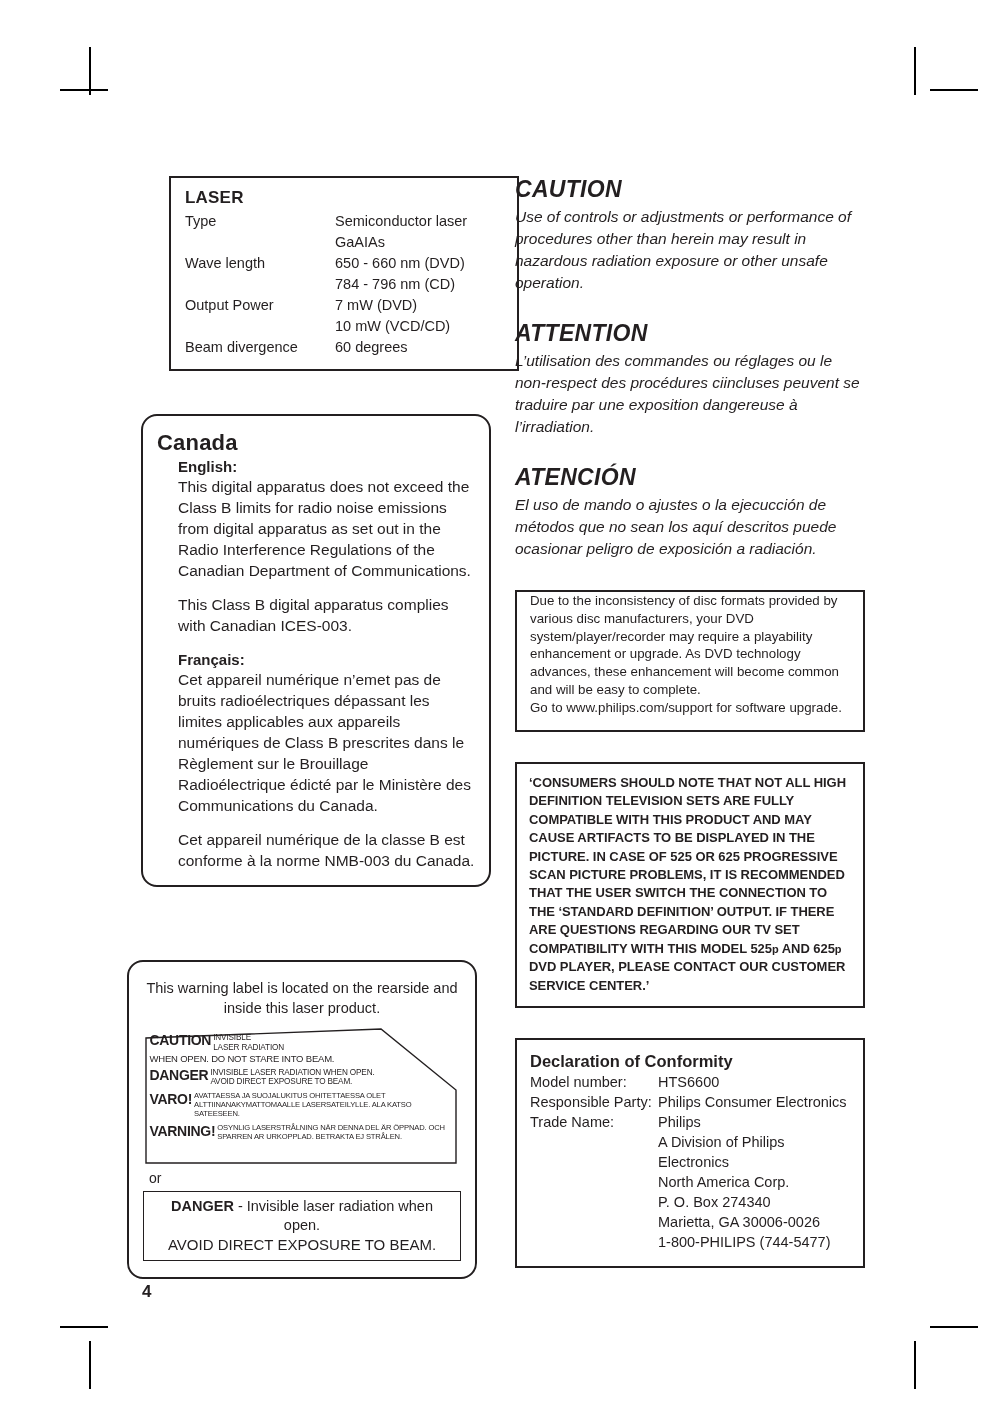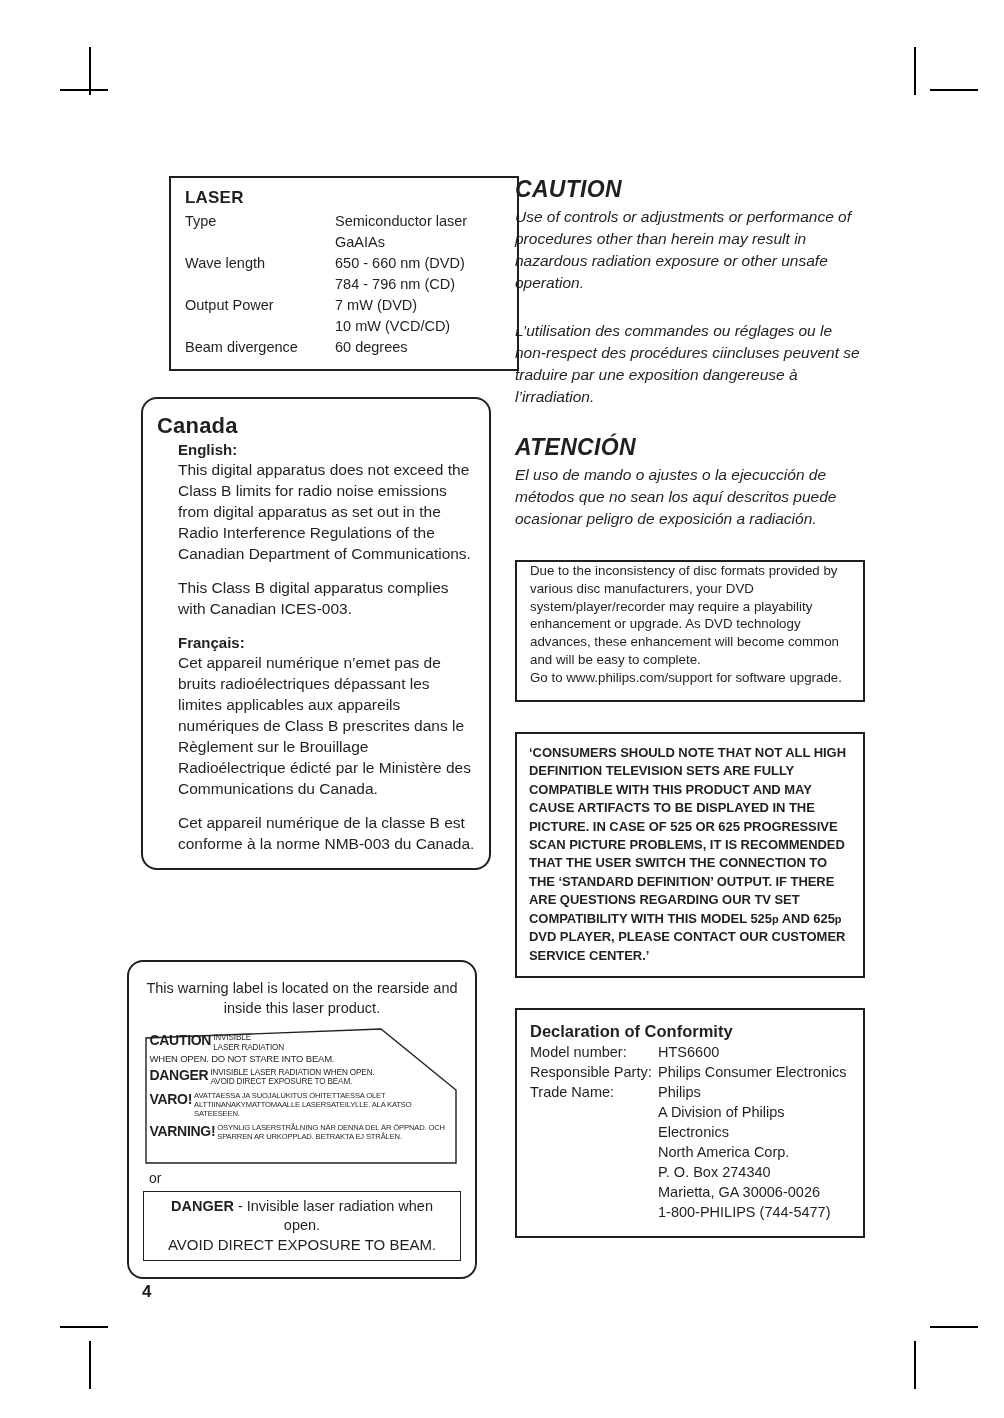--- a/index.html
+++ b/index.html
@@ -62,21 +62,21 @@
     vertical-align: top;
     line-height: 1.42;
   }
   table.laser-table td.k { width: 150px; }
   .sub-line { display: block; }
 
   
   .canada-box {
     position: absolute;
     left: 141px;
-    top: 397px;
+    top: 414px;
     width: 350px;
     box-sizing: border-box;
     border: 2px solid #231f20;
     border-radius: 16px;
     padding: 14px 14px 14px 14px;
   }
   .canada-title {
     font-weight: bold;
     font-size: 22px;
     margin: 0 0 2px 0;
@@ -352,20 +352,21 @@
       </div>
       <div class="danger-line2">AVOID DIRECT EXPOSURE TO BEAM.</div>
     </div>
   </div>
 
   <div class="col-right">
 
     <h2 class="cap-head">CAUTION</h2>
     <p class="cap-body">Use of controls or adjustments or performance of procedures other than herein may result in hazardous radiation exposure or other unsafe operation.</p>
 
+    <h2 class="cap-head">ATTENTION</h2>
     <p class="cap-body">L’utilisation des commandes ou réglages ou le non-respect des procédures ciincluses peuvent se traduire par une exposition dangereuse à l’irradiation.</p>
 
     <h2 class="cap-head">ATENCIÓN</h2>
     <p class="cap-body gap-lg">El uso de mando o ajustes o la ejecucción de métodos que no sean los aquí descritos puede ocasionar peligro de exposición a radiación.</p>
 
     <div class="notice-box">
       <p style="white-space:pre-line">Due to the inconsistency of disc formats provided by various disc manufacturers, your DVD system/player/recorder may require a playability enhancement or upgrade. As DVD technology advances, these enhancement will become common and will be easy to complete.
 Go to www.philips.com/support for software upgrade.</p>
     </div>
 

